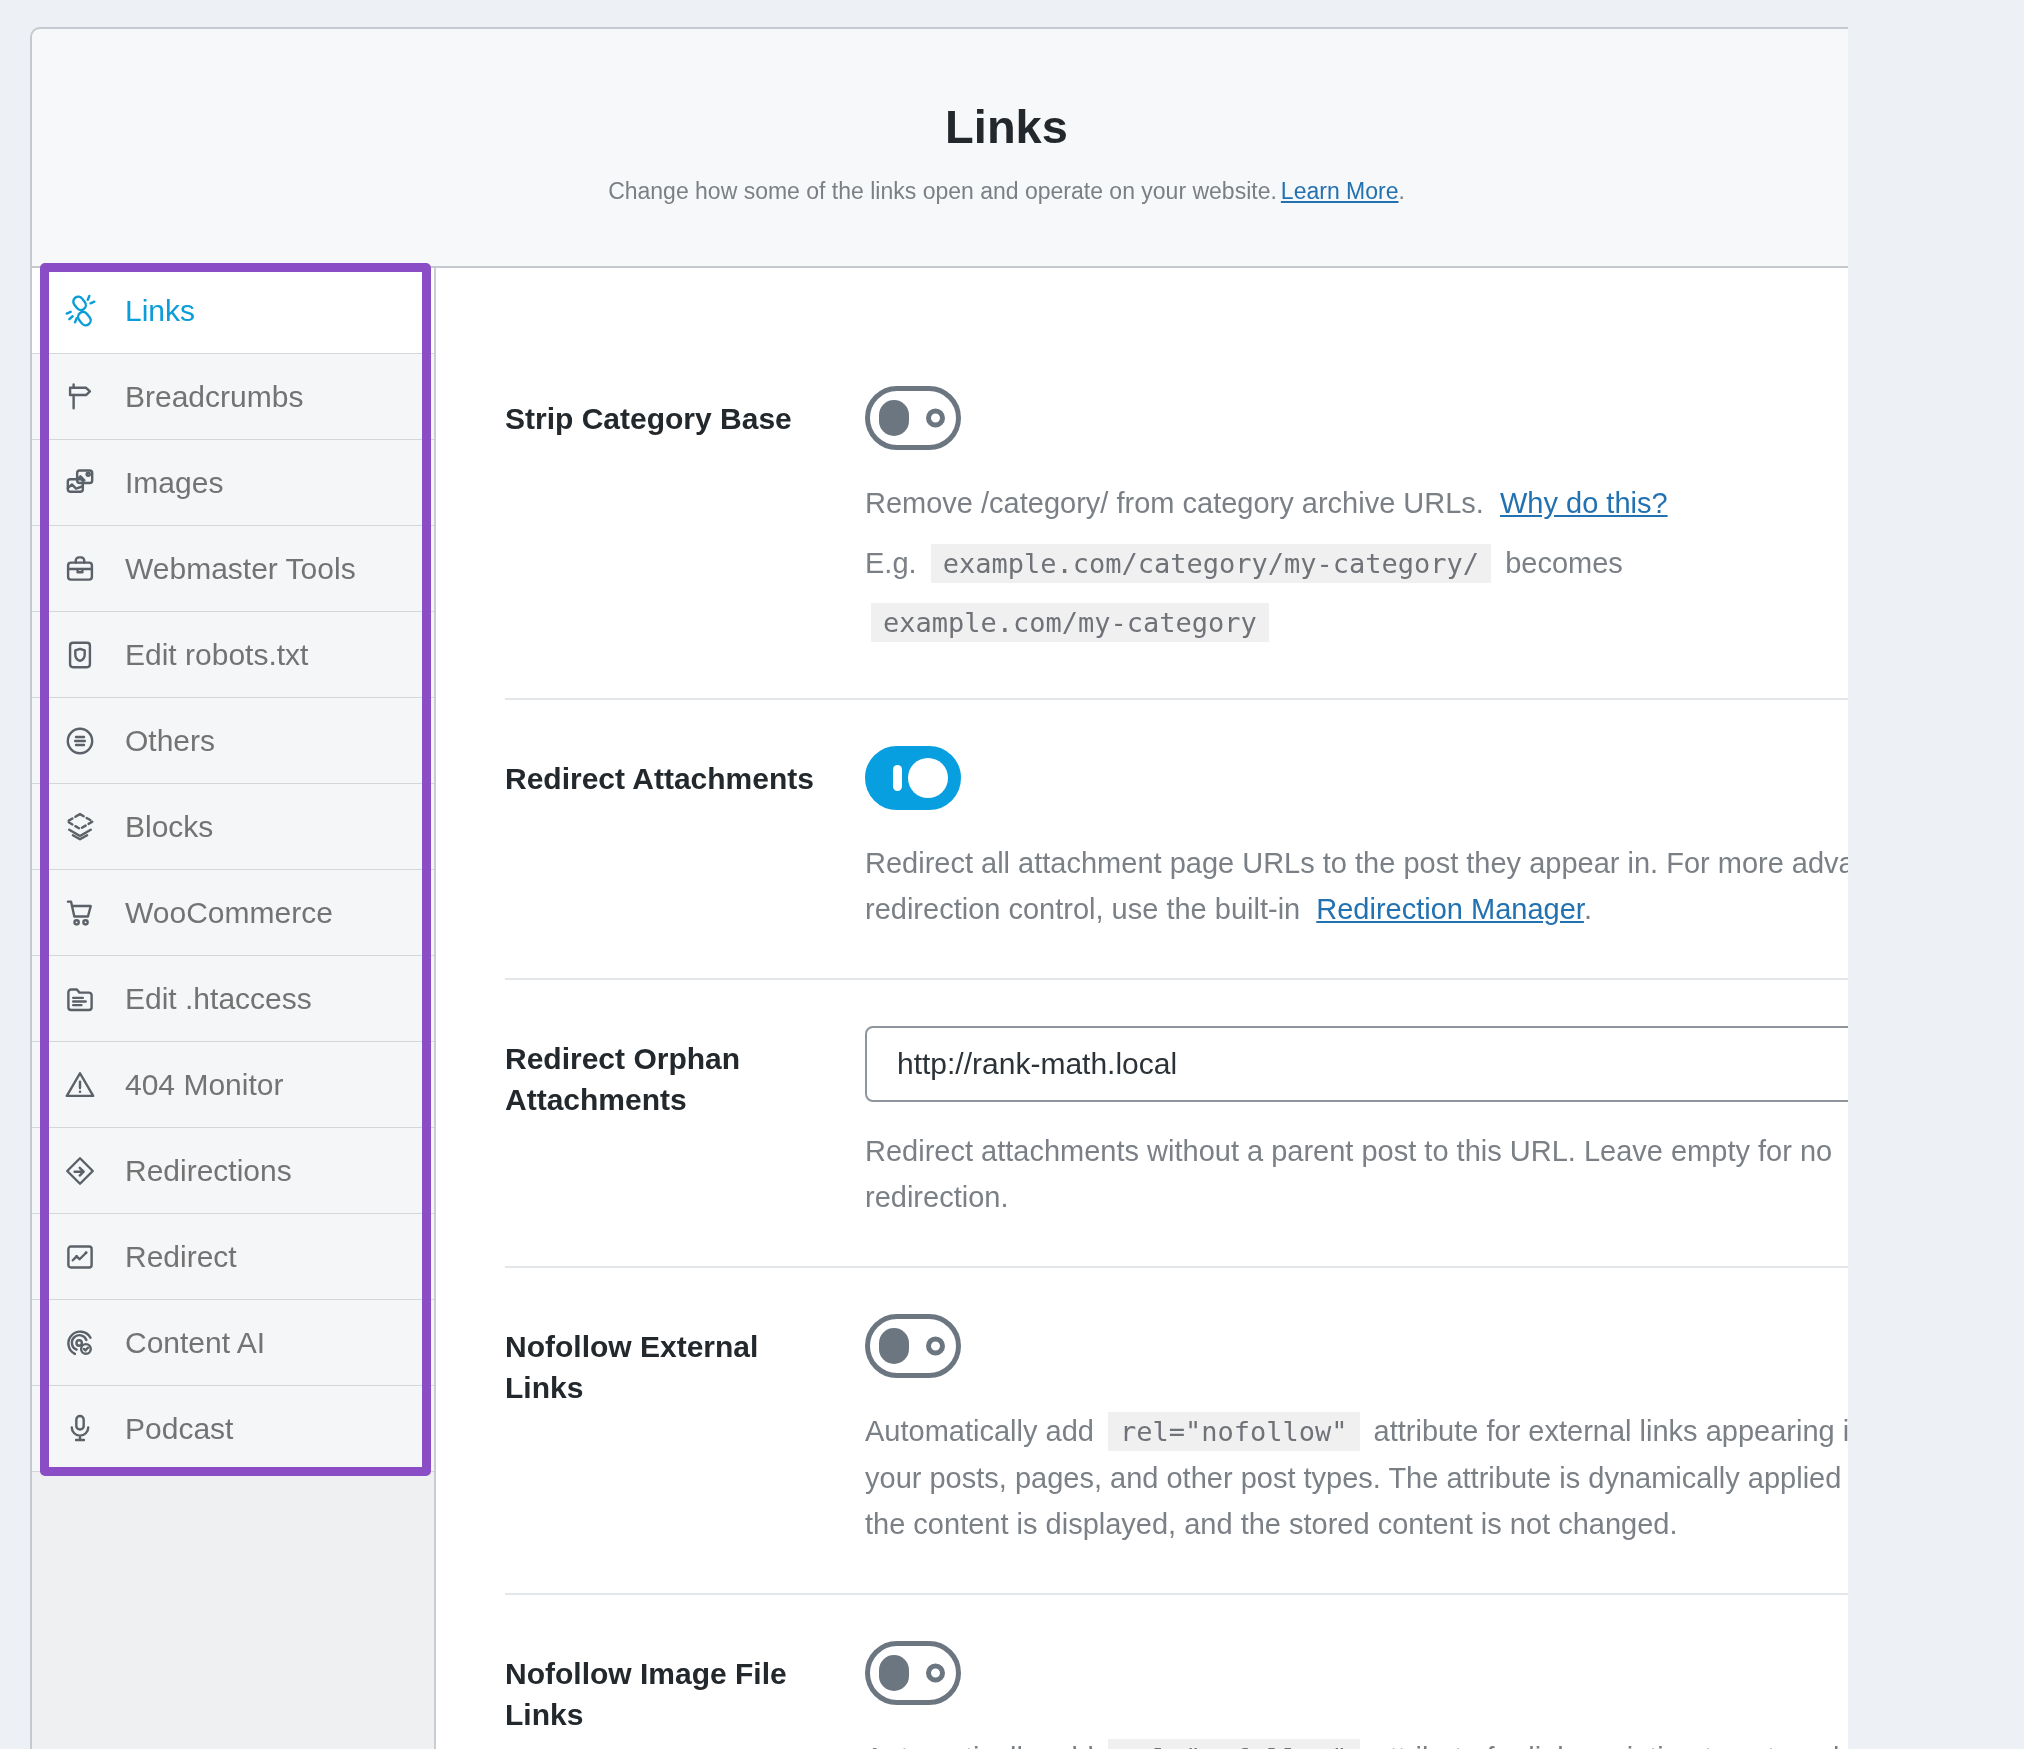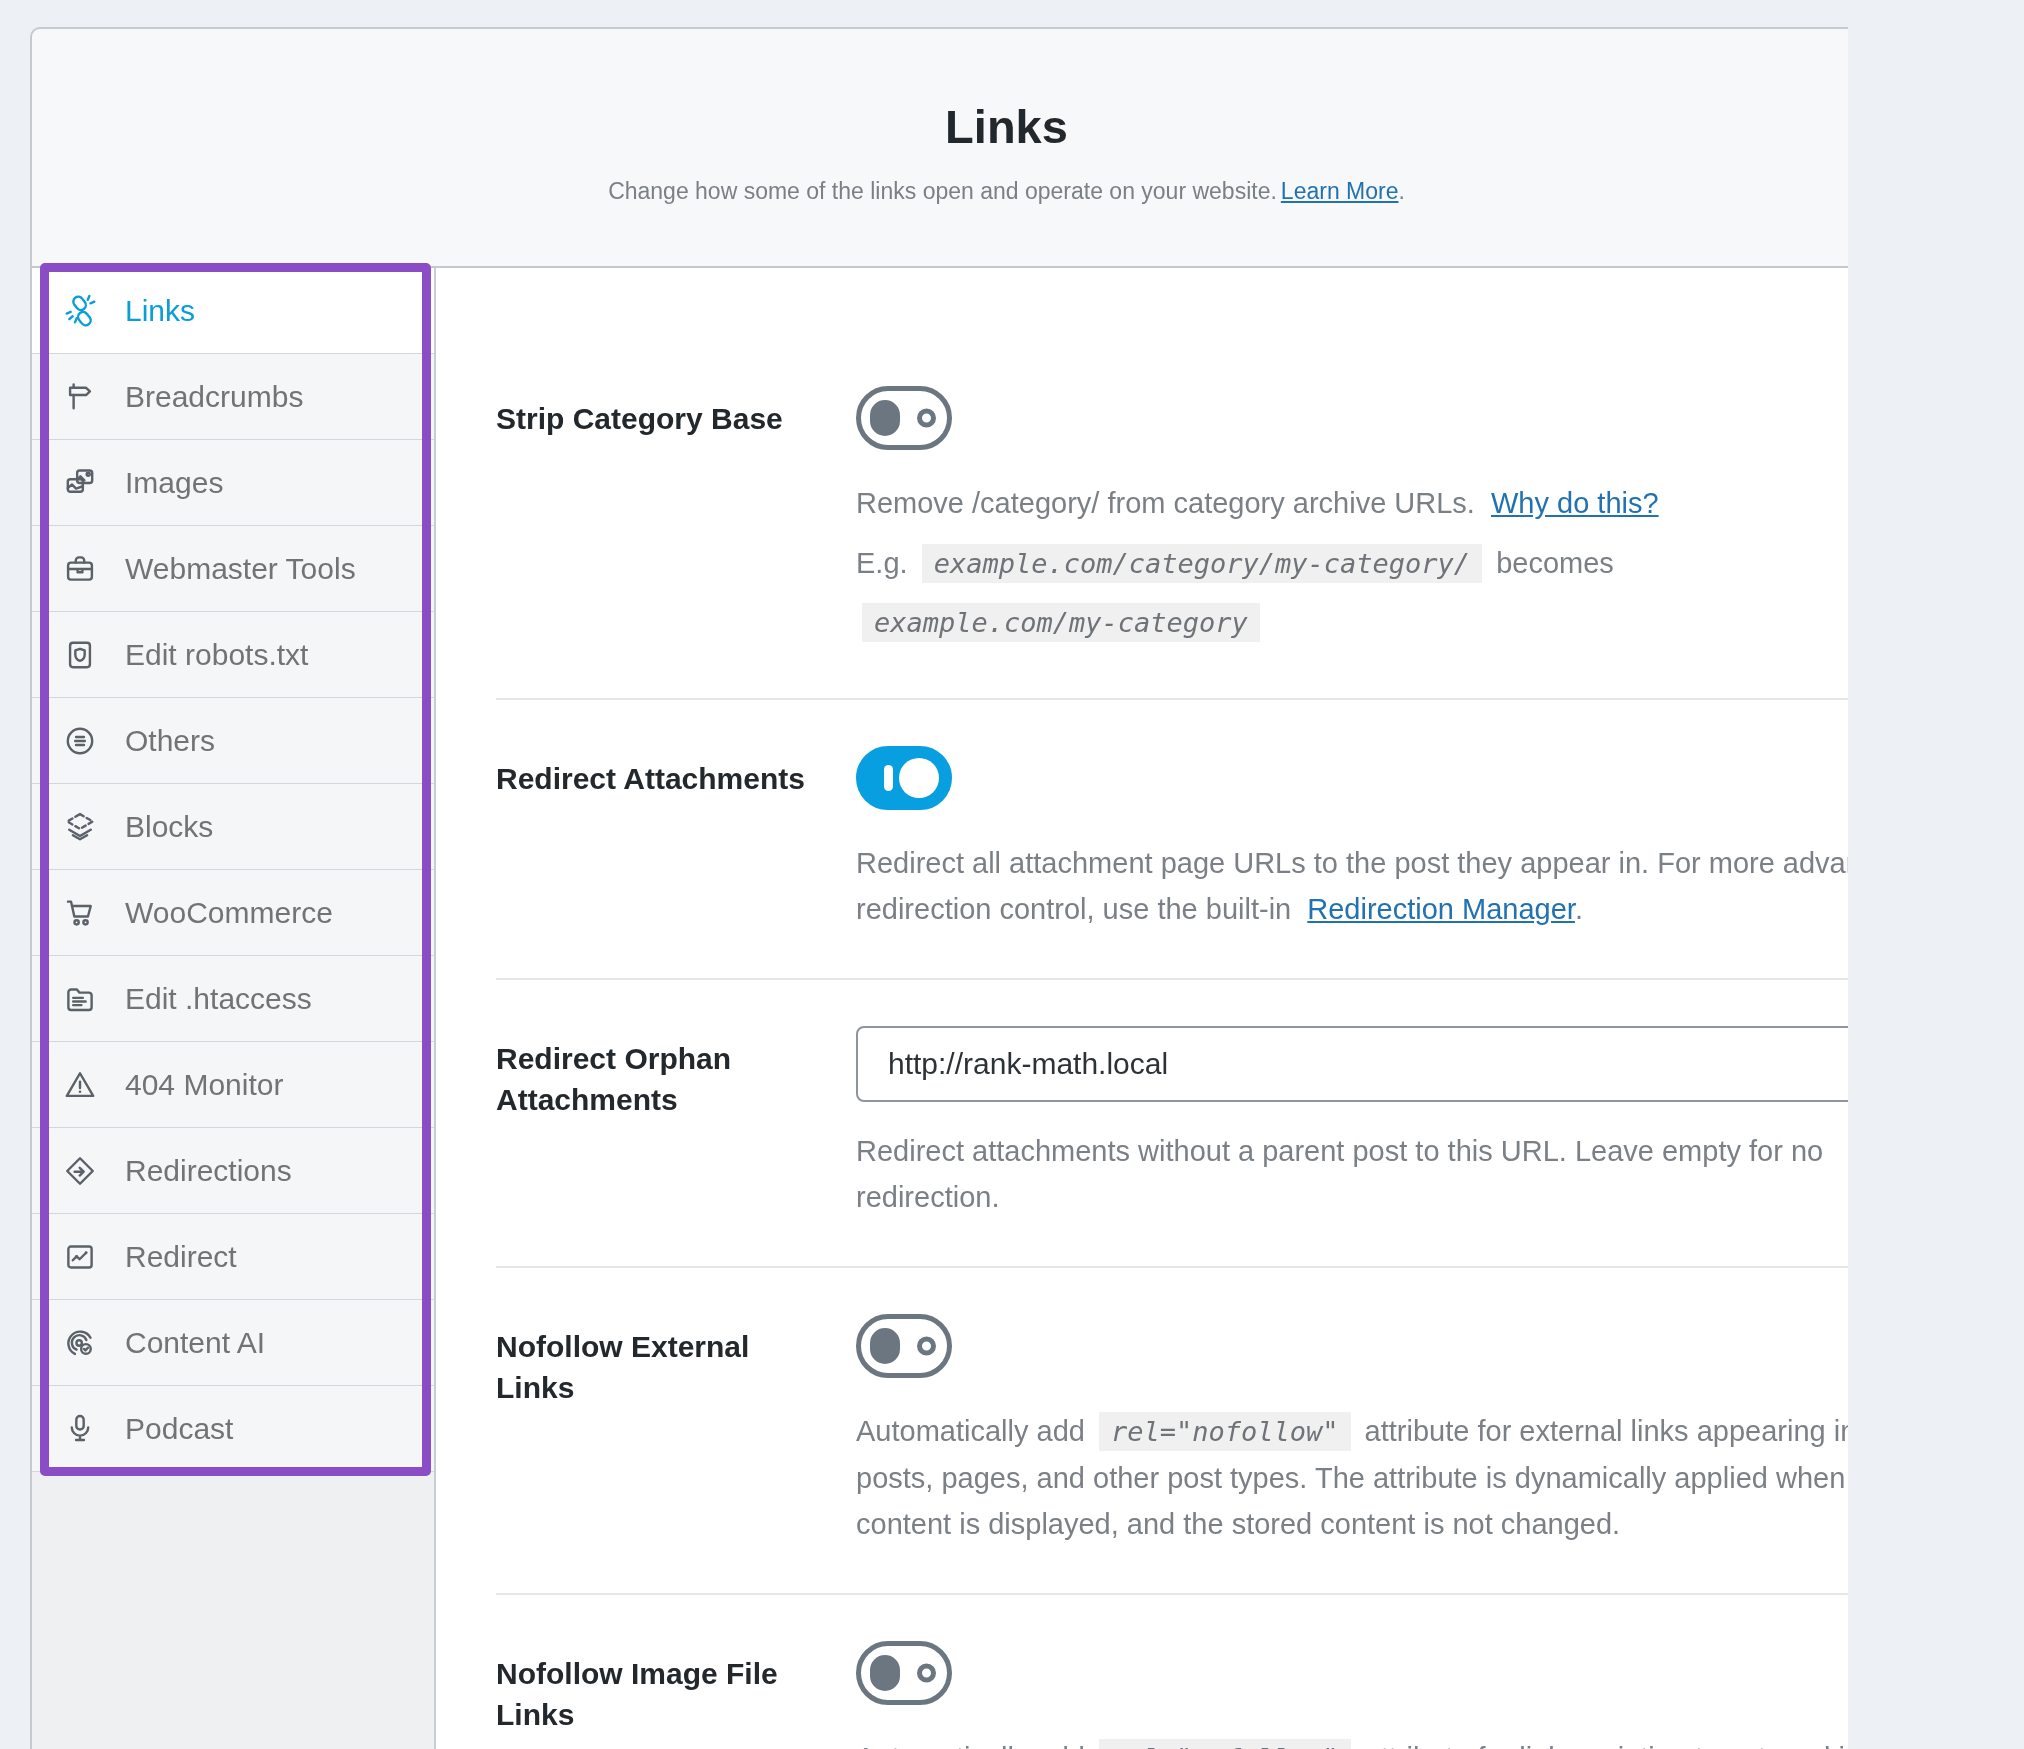--- a/index.html
+++ b/index.html
@@ -76,20 +76,21 @@
   
   .main-col {
     flex:1; background:#ffffff;
     padding:0 58px 0 60px;
     min-width:0;
   }
   .setting {
     display:flex;
     padding:46px 0;
     border-bottom:2px solid #e4e7ea;
+    margin-left:9px;
   }
   .setting.first { padding-top:118px; }
   .setting.last { border-bottom:none; }
   .setting-label {
     flex:none; width:360px;
     padding-top:12px; padding-right:30px; box-sizing:border-box;
     font-size:30px; font-weight:700; line-height:41px;
     color:#23282d;
   }
   .setting-control { flex:1; max-width:1069px; }
@@ -98,21 +99,20 @@
     font-size:29px; line-height:46px;
     color:#7b8086;
   }
   .example-line { margin-top:8px; line-height:58px; }
   code.inline-code {
     font-family:"DejaVu Sans Mono", monospace;
     font-size:27px;
     background:#f0f0f1; color:#6f7378;
     padding:4px 12px; margin:0 6px;
     white-space:nowrap;
-    font-style:italic;
   }
   
   .toggle {
     position:relative; display:inline-block;
     width:96px; height:64px; box-sizing:border-box;
     border:5px solid #6b7680; border-radius:32px;
     background:#ffffff; cursor:pointer;
   }
   .toggle .knob-off {
     position:absolute; left:9px; top:50%; transform:translateY(-50%);

